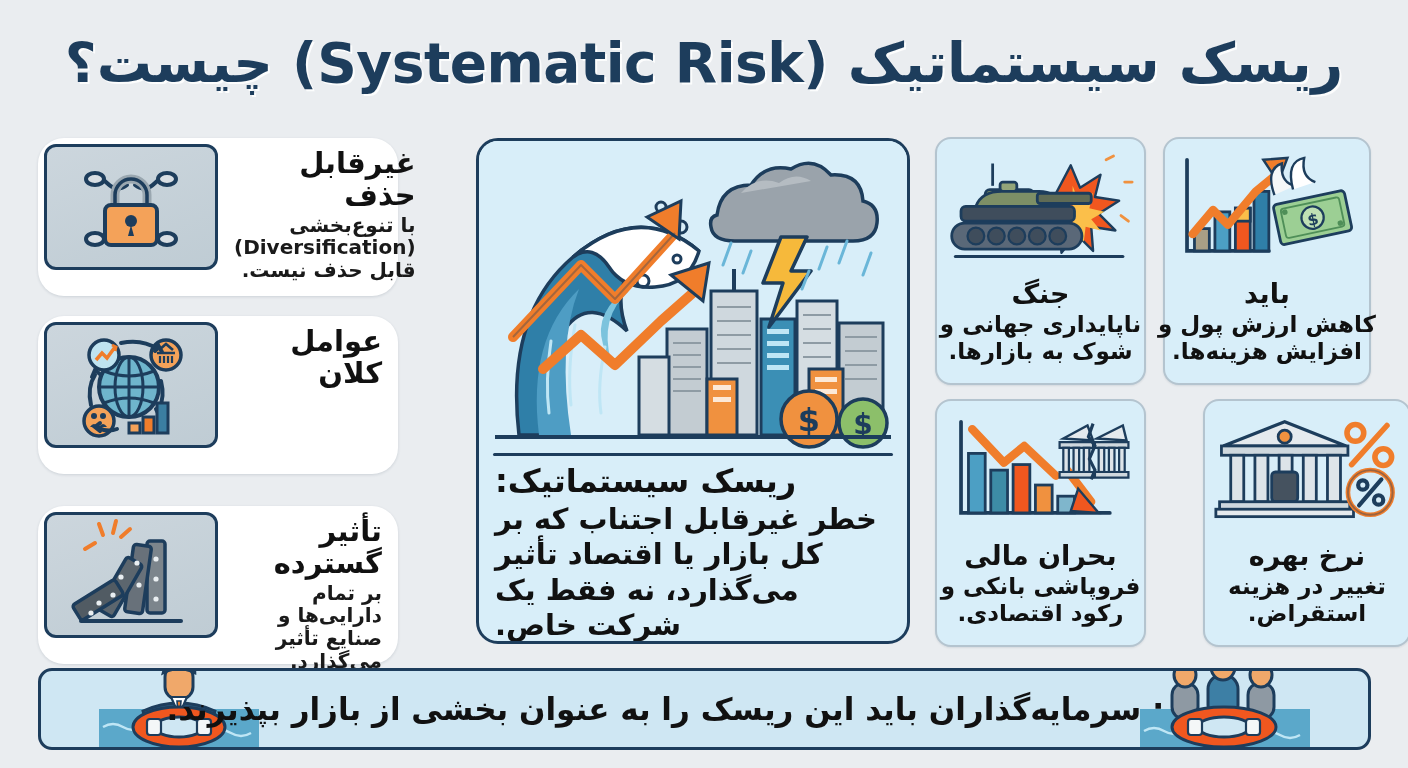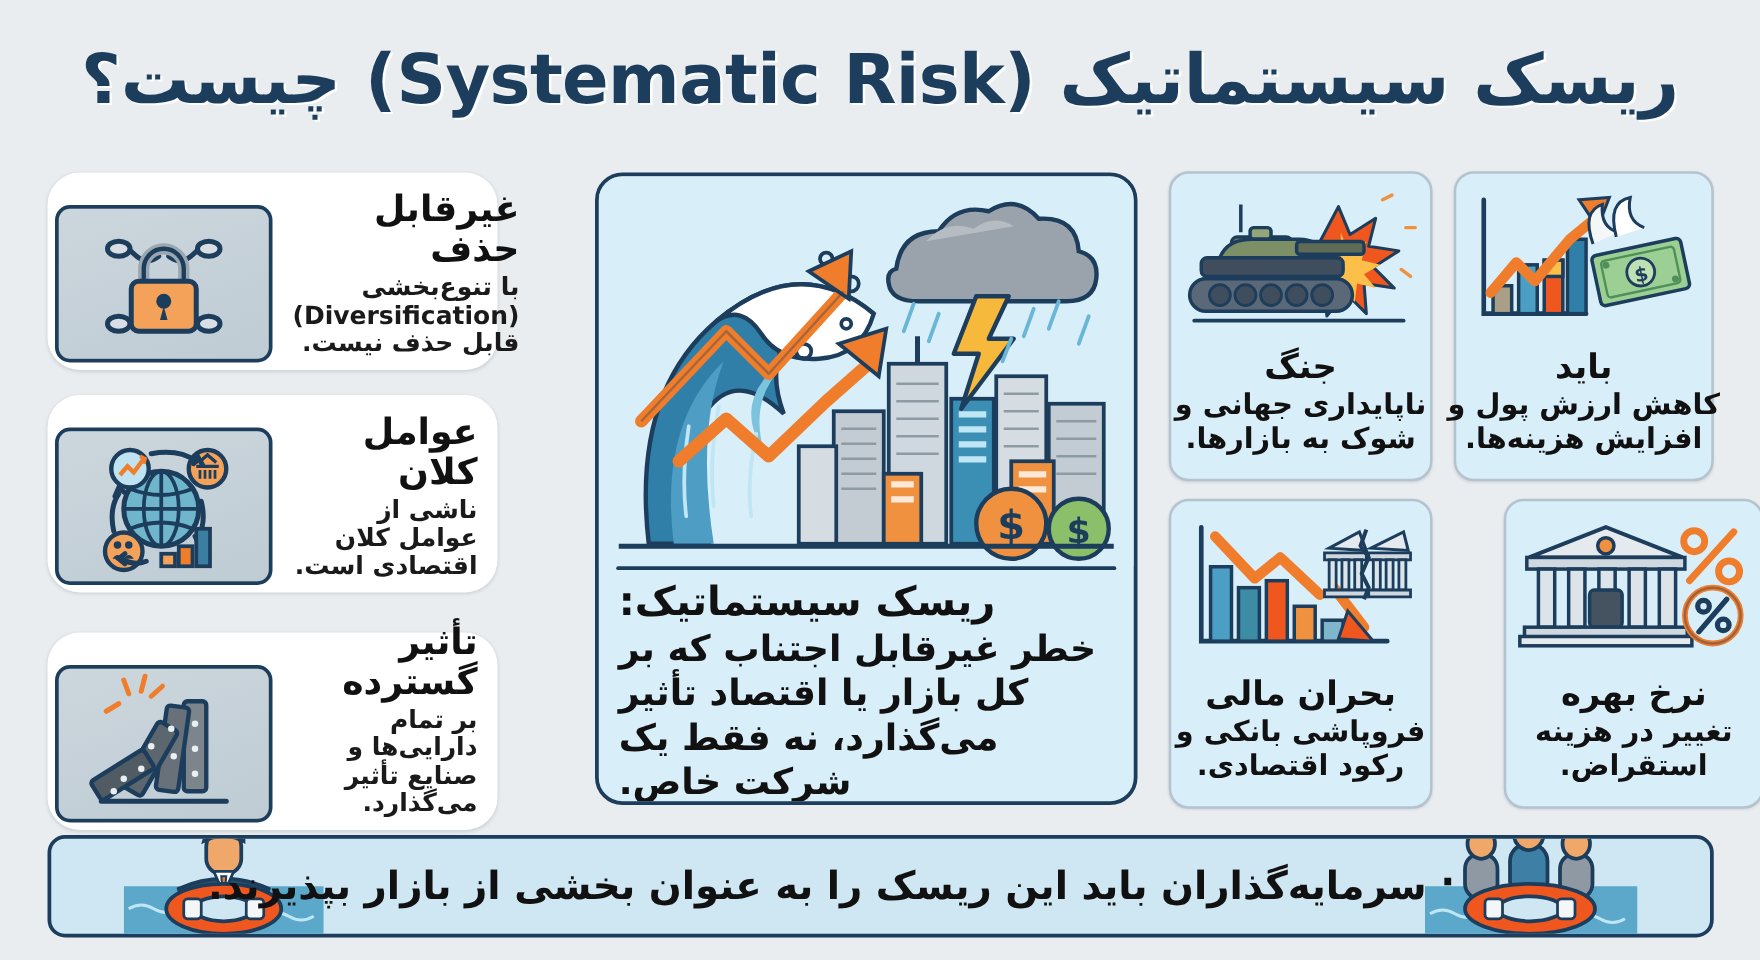--- a/index.html
+++ b/index.html
@@ -20,21 +20,21 @@
     text-shadow:2px 2px 0 rgba(255,255,255,.85);
     white-space:nowrap;
   }
 
   
   .left-col{position:absolute;left:38px;top:138px;width:428px;height:514px;}
   .lcard{
     position:absolute;left:0;width:360px;height:158px;
     background:#ffffff;border-radius:26px;
     box-shadow:0 1px 3px rgba(30,50,70,.14);
-    display:flex;flex-direction:row-reverse;align-items:flex-end;
+    display:flex;flex-direction:row-reverse;align-items:flex-start;
   }
   .lcard:nth-child(1){top:0;}
   .lcard:nth-child(2){top:178px;}
   .lcard:nth-child(3){top:368px;}
   .lcard-text{
     flex:1;padding:10px 16px 10px 10px;direction:rtl;text-align:right;
     display:flex;flex-direction:column;justify-content:center;
   }
   .lcard-title{font-size:29px;font-weight:bold;color:#111;line-height:1.1;margin-bottom:2px;}
   .lcard-body{font-size:20px;font-weight:bold;color:#1a1a1a;line-height:1.13;}
@@ -174,21 +174,20 @@
           </g>
           <g stroke="#1d3d5c" stroke-width="3">
             <rect x="86" y="78" width="11" height="30" fill="#3b7ea1"></rect>
             <rect x="72" y="92" width="11" height="16" fill="#f07d2b"></rect>
             <rect x="58" y="98" width="11" height="10" fill="#f4a259"></rect>
           </g>
         </svg>
       </div>
       <div class="lcard-text">
         <div class="lcard-title">عوامل کلان</div>
-        <div class="lcard-body">ناشی از عوامل کلان اقتصادی است.</div>
       </div>
     </div>
 
     <div class="lcard">
       <div class="lcard-icon">
         <svg viewBox="0 0 120 120" width="138" height="120">
           <g stroke="#f07d2b" stroke-width="4" stroke-linecap="round">
             <path d="M24 28 l-10 6"></path>
               <path d="M32 20 l-4 -11"></path>
               <path d="M42 18 l3 -12"></path>

